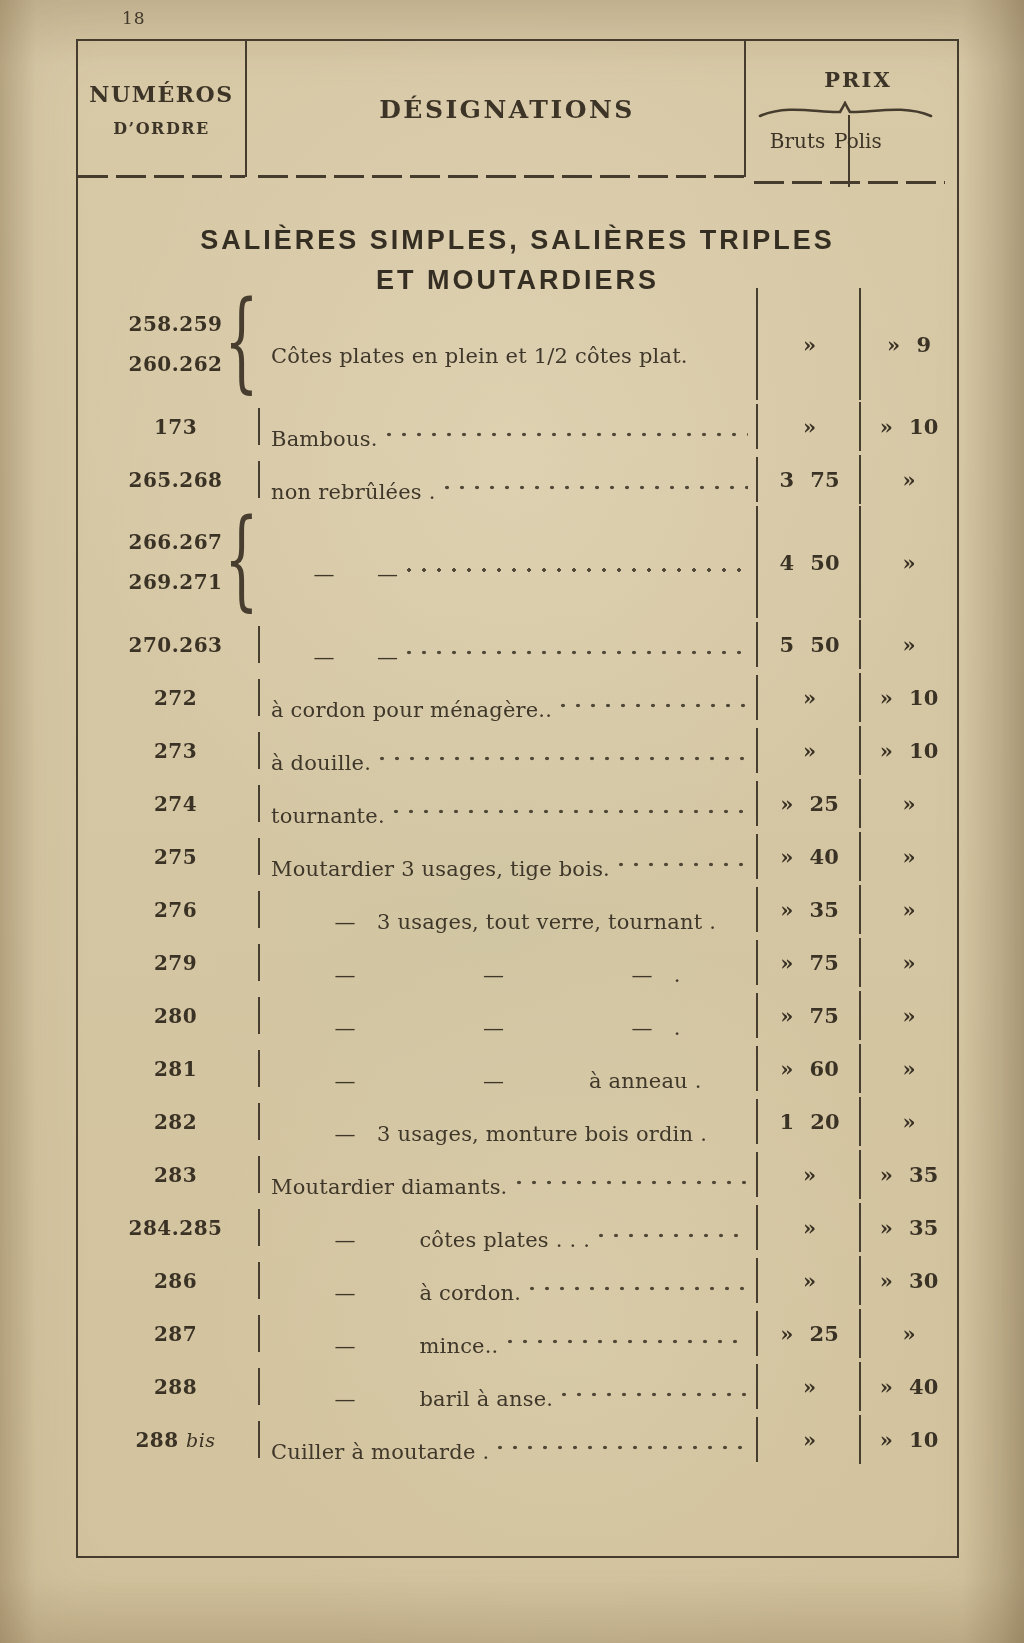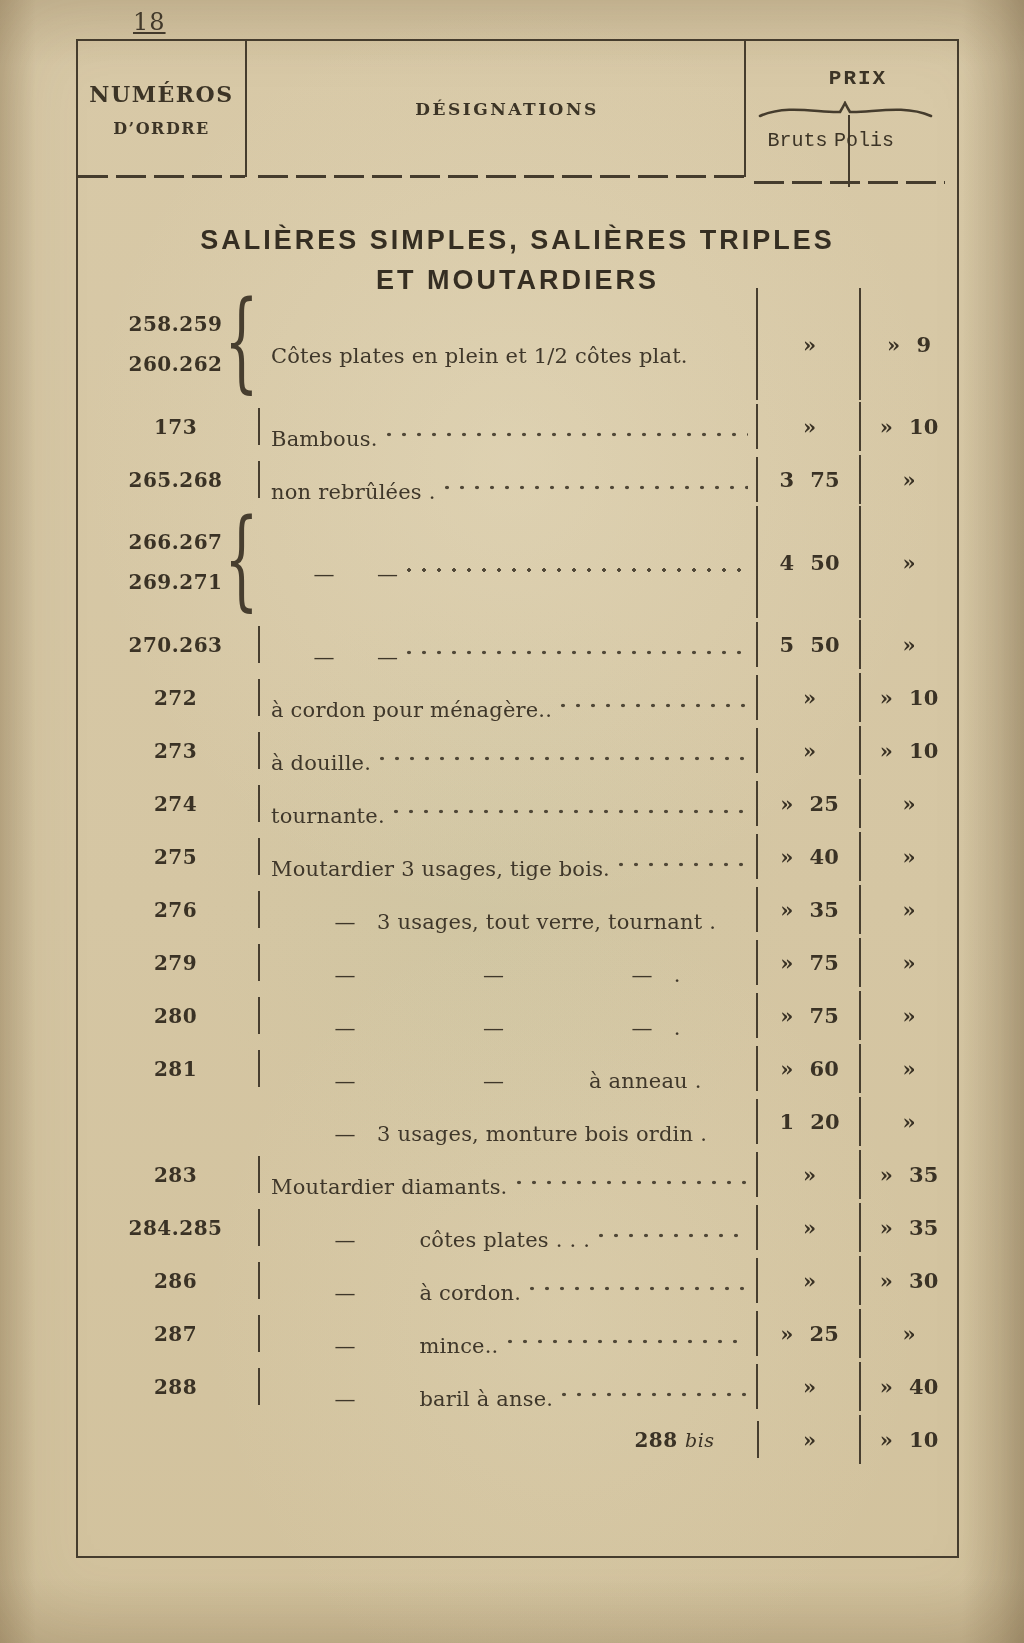--- a/index.html
+++ b/index.html
@@ -16,38 +16,38 @@
     background:
       radial-gradient(ellipse 60% 40% at 50% 28%, rgba(238,231,205,.30), rgba(238,231,205,0) 70%),
       radial-gradient(ellipse 45% 30% at 48% 55%, rgba(186,196,160,.16), rgba(186,196,160,0) 65%),
       radial-gradient(ellipse 50% 35% at 55% 80%, rgba(233,226,198,.22), rgba(233,226,198,0) 70%),
       linear-gradient(90deg, rgba(122,98,62,.28) 0%, rgba(122,98,62,0) 3.5%, rgba(122,98,62,0) 94%, rgba(110,88,55,.18) 97.5%, rgba(95,75,45,.32) 100%),
       linear-gradient(180deg, rgba(120,96,60,.14) 0%, rgba(120,96,60,0) 4%, rgba(120,96,60,0) 96%, rgba(120,96,60,.16) 100%),
       linear-gradient(180deg,#d8c9a7 0%,#d5c6a3 55%,#d2c29d 100%);
     box-shadow: inset 0 0 90px rgba(100,78,45,.18);
   }
   .page-number{
-    position:absolute;left:133px;top:8px;
-    font-size:24px;letter-spacing:1px;color:#42392b;text-decoration:underline;
+    position:absolute;left:122px;top:8px;
+    font-size:17px;letter-spacing:1px;color:#42392b;
   }
   .catalog-table{
     position:absolute;left:76px;top:39px;width:867px;height:1515px;
     border:2px solid #453c2d;
     padding-left:12px;
   }
   
   .thead{position:absolute;top:0;left:0;width:100%;height:136px;}
   .col-numeros{position:absolute;left:0;top:0;width:167px;height:136px;border-right:2px solid #453c2d;
     display:flex;flex-direction:column;align-items:center;justify-content:center;gap:12px;}
   .numeros-l1{font-size:22px;font-weight:700;letter-spacing:1.5px;color:#3c3426;}
   .numeros-l2{font-size:16px;font-weight:700;letter-spacing:1.5px;color:#3c3426;}
   .col-designations{position:absolute;left:169px;top:0;width:497px;height:136px;border-right:2px solid #453c2d;
     display:flex;align-items:center;justify-content:center;}
-  .designations-label{font-size:17px;font-weight:700;letter-spacing:2.5px;color:#3c3426;margin-left:23px;}
-  .col-prix{position:absolute;left:668px;top:0;width:224px;height:136px;font-family:Liberation Mono, monospace;}
+  .designations-label{font-size:25px;font-weight:700;letter-spacing:2.5px;color:#3c3426;margin-left:23px;}
+  .col-prix{position:absolute;left:668px;top:0;width:224px;height:136px;}
   .prix-label{position:absolute;top:26px;left:0;width:100%;text-align:center;
     font-size:21px;font-weight:700;letter-spacing:2px;color:#3c3426;}
   .prix-brace{position:absolute;top:60px;left:11px;}
   .sub-bruts{position:absolute;left:0;top:88px;width:103px;text-align:center;font-size:20px;color:#3c3426;}
   .sub-polis{position:absolute;left:88px;top:88px;width:96px;text-align:left;font-size:20px;color:#3c3426;}
   .sub-divider{position:absolute;left:102px;top:74px;height:72px;border-left:2px solid #453c2d;}
   .head-rule{position:absolute;height:3px;
     background:repeating-linear-gradient(90deg,#453c2d 0 30px,rgba(69,60,45,0) 30px 38px);}
   .head-rule.r1{left:0;top:134px;width:167px;}
   .head-rule.r2{left:180px;top:134px;width:486px;}
@@ -258,20 +258,23 @@
           <div class="cell-num">
             <div class="num-line">281</div>
           </div>
           <div class="cell-desig">
             <div class="desig-text">   —      —    à anneau .</div>
           </div>
           <div class="cell-price cell-bruts">» 60</div>
           <div class="cell-price cell-polis">»</div>
         </div>
         <div class="row">
+          <div class="cell-num">
+            <div class="num-line">282</div>
+          </div>
           <div class="cell-desig">
             <div class="desig-text">   — 3 usages, monture bois ordin .</div>
           </div>
           <div class="cell-price cell-bruts">1 20</div>
           <div class="cell-price cell-polis">»</div>
         </div>
         <div class="row">
           <div class="cell-num">
             <div class="num-line">283</div>
           </div>
@@ -322,20 +325,24 @@
           <div class="cell-desig">
             <div class="desig-text">   —   baril à anse.</div>
             <div class="leader"></div>
           </div>
           <div class="cell-price cell-bruts">»</div>
           <div class="cell-price cell-polis">» 40</div>
         </div>
         <div class="row">
           <div class="cell-num">
             <div class="num-line">288 <i>bis</i></div>
+          </div>
+          <div class="cell-desig">
+            <div class="desig-text">Cuiller à moutarde .</div>
+            <div class="leader"></div>
           </div>
           <div class="cell-price cell-bruts">»</div>
           <div class="cell-price cell-polis">» 10</div>
         </div>
       </div>
 
   </div>
 </div>
 
 </body></html>

